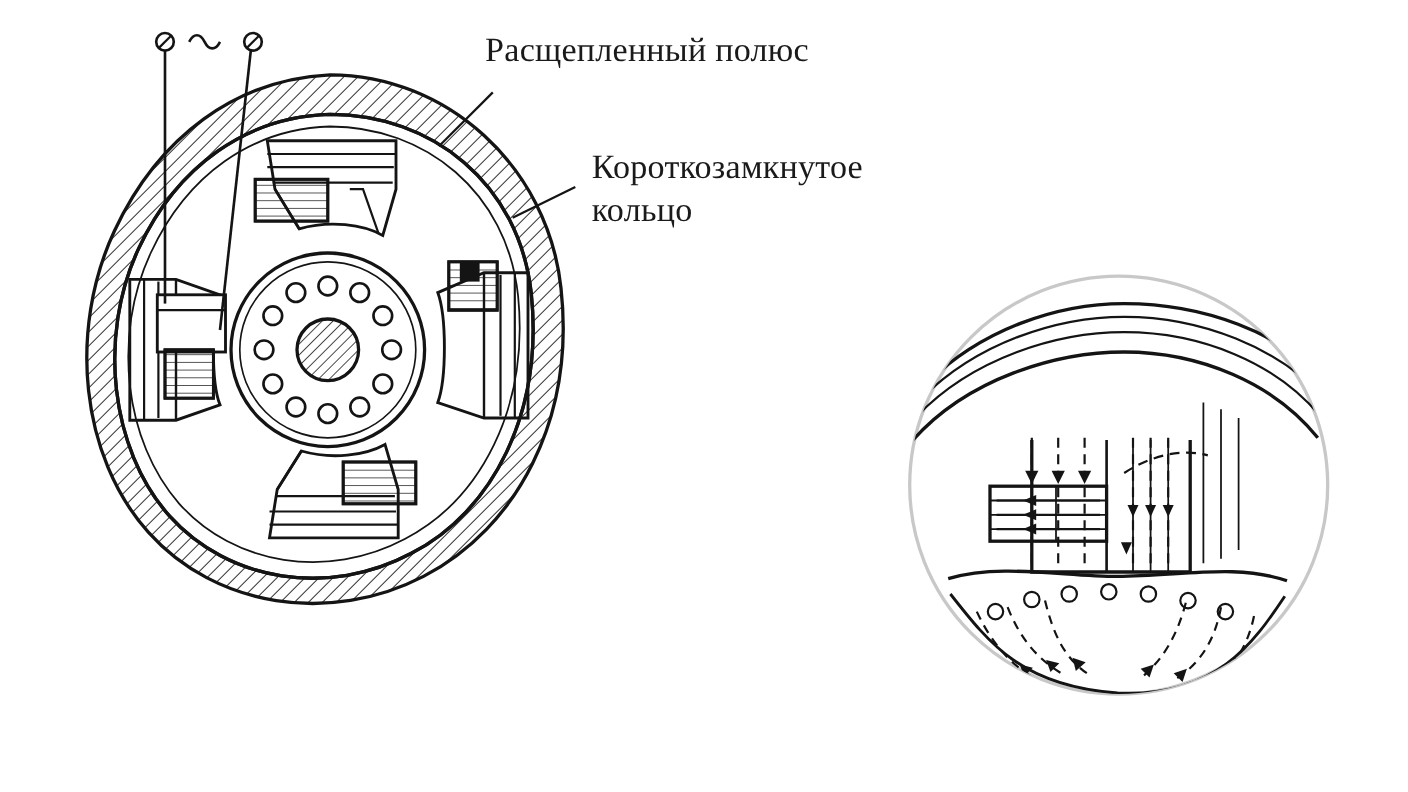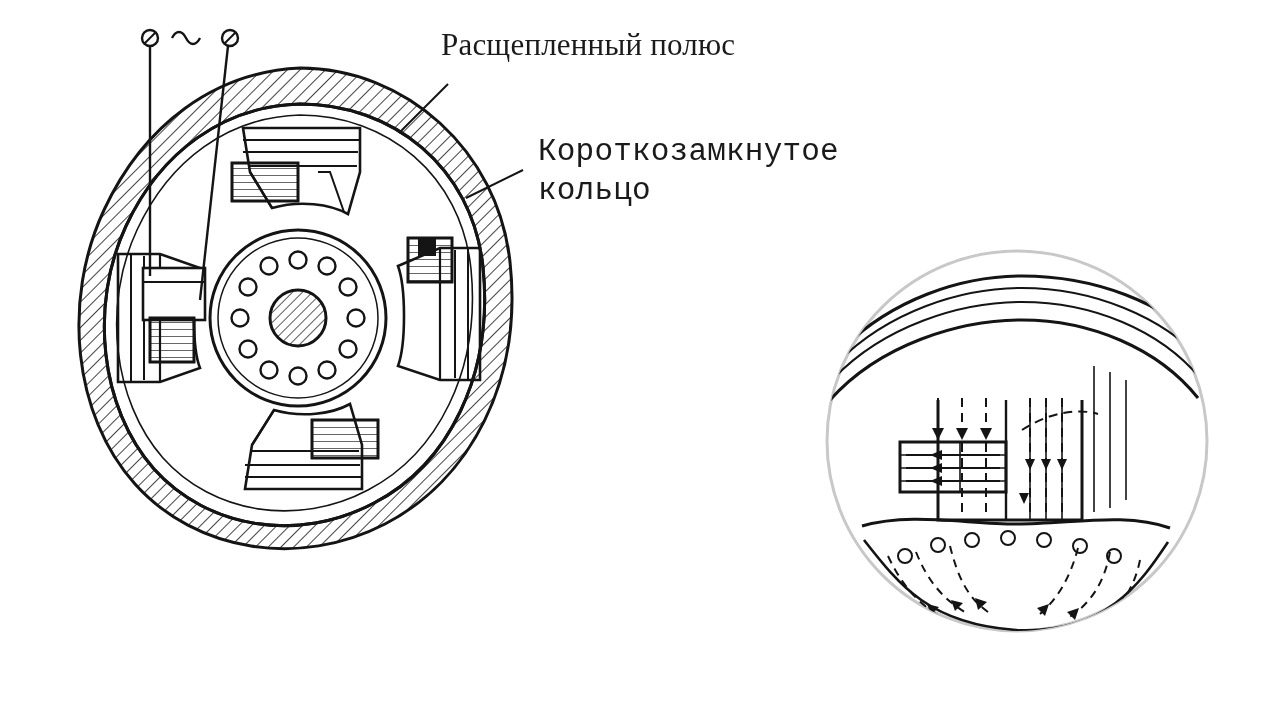--- a/index.html
+++ b/index.html
@@ -31,21 +31,20 @@
     white-space: pre-line;
     letter-spacing: 0.2px;
   }
   #label-split-pole {
     left: 441px;
     top: 26px;
   }
   #label-shorted-ring {
     left: 538px;
     top: 133px;
-    font-family: Liberation Mono, monospace;
   }
   svg {
     display: block;
   }
   .ln { fill: none; stroke: #141414; }
 </style>
 </head>
 <body>
 
 <div id="stage">

